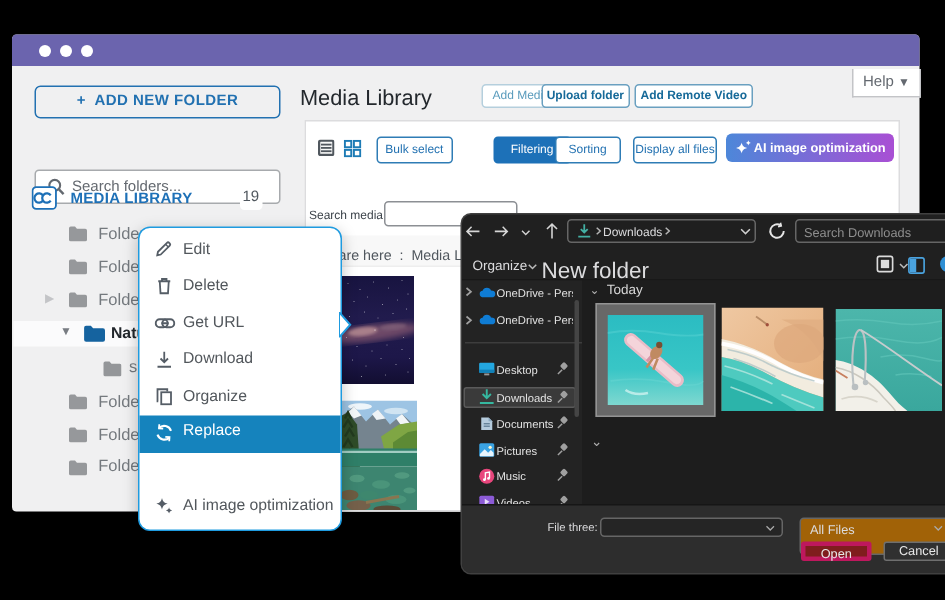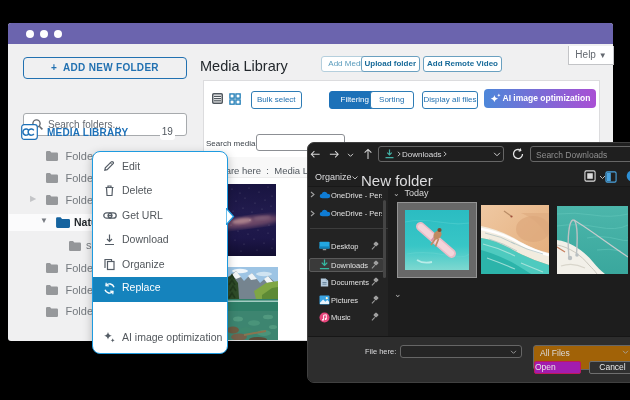--- a/index.html
+++ b/index.html
@@ -421,20 +421,28 @@
   <div class="ex xrow" style="top:165.5px;">
       <svg style="position:absolute;left:11px;top:3px;" width="11" height="11" viewBox="0 0 12 12">
         <circle cx="6" cy="6" r="5.5" fill="#e8467c"></circle>
         <path d="M5 8.5 L5 3.5 L8 3 L8 7.5" fill="none" stroke="#fff" stroke-width="1"></path>
         <circle cx="4.3" cy="8.5" r="1" fill="#fff"></circle>
         <circle cx="7.3" cy="7.6" r="1" fill="#fff"></circle>
       </svg>
       <span class="xt">Music</span>
       <span class="pin"></span>
     </div>
+  <div class="ex xrow" style="top:183px;">
+      <svg style="position:absolute;left:11px;top:3.5px;" width="11" height="9" viewBox="0 0 12 10">
+        <rect x="0.5" y="0.5" width="11" height="9" rx="1.2" fill="#8c5bd6"></rect>
+        <path d="M4.5 2.8 L8 5 L4.5 7.2 Z" fill="#e8defa"></path>
+      </svg>
+      <span class="xt">Videos</span>
+      <span class="pin"></span>
+    </div>
   <div class="ex" style="left:75px;top:57px;width:3px;height:78px;background:#454545;border-radius:2px;"></div>
 
   <div class="ex" style="left:85px;top:45px;font-size:9px;color:#d8d8d8;"><span style="font-size:8px;color:#b0b0b0;">⌄</span>&nbsp; Today</div>
   <div class="ex" style="left:89px;top:59px;width:80px;height:76px;background:#686868;border:1.5px solid #949494;"></div>
   <svg class="ex" style="left:97px;top:67px;" width="64" height="60" viewBox="0 0 64 60">
     <defs>
         <linearGradient id="sea1" x1="0" y1="0" x2="0" y2="1">
           <stop offset="0" stop-color="#2bbcc2"></stop>
           <stop offset=".6" stop-color="#38c6c6"></stop>
           <stop offset="1" stop-color="#7ed8d0"></stop>
@@ -493,27 +501,27 @@
     <path d="M0 41 L8 46" stroke="#c87f5e" stroke-width="1.2" fill="none"></path>
     <circle cx="13" cy="52" r="2.2" fill="#b9bfc1"></circle>
       <circle cx="20" cy="49" r="1.8" fill="#b9bfc1"></circle>
     <path d="M4 60 Q16 56 28 62" stroke="#d8d5cb" stroke-width="1.2" fill="none"></path>
   </svg>
   <div class="ex" style="left:86px;top:146px;font-size:9px;color:#b0b0b0;">⌄</div>
   <div class="ex" style="left:333px;top:44px;width:7px;height:149px;background:#262626;"></div>
   <div class="ex" style="left:334px;top:47px;width:5px;height:45px;background:#555;border-radius:2px;"></div>
 
   <div class="ex" style="left:0;top:193px;width:340px;height:46px;background:#2d2d2d;border-top:1px solid #161616;"></div>
-  <div class="ex" style="left:57px;top:204px;font-size:7.5px;color:#dcdcde;">File here:</div>
+  <div class="ex" style="left:57px;top:204px;font-size:7.5px;color:#dcdcde;">File three:</div>
   <div class="ex addr" style="left:92px;top:202px;width:122px;height:12.5px;background:#252525;">
       <svg style="position:absolute;right:4px;top:4px;" width="7" height="5" viewBox="0 0 8 6" fill="none" stroke="#aaa" stroke-width="1">
         <path d="M1 1 L4 4 L7 1"></path>
       </svg>
     </div>
   <div class="ex addr" style="left:225px;top:202px;width:101px;height:25px;background:#a16207;">
       <span style="position:absolute;left:6px;top:1.5px;font-size:8.5px;color:#dcdcde;">All Files</span>
       <svg style="position:absolute;right:4px;top:4px;" width="7" height="5" viewBox="0 0 8 6" fill="none" stroke="#aaa" stroke-width="1">
         <path d="M1 1 L4 4 L7 1"></path>
       </svg>
     </div>
-  <div class="ex" style="left:226px;top:217.5px;width:47px;height:13px;background:#a21caf;border:1px solid #be185d;border-radius:2px;color:#e8e8e8;font-size:8.5px;line-height:11px;">Open</div>
+  <div class="ex" style="left:226px;top:217.5px;width:47px;height:13px;background:#7f1d1d;border:3px solid #be185d;border-radius:2px;color:#e8e8e8;font-size:8.5px;text-align:center;line-height:11px;">Open</div>
   <div class="ex" style="left:281px;top:217.5px;width:47px;height:13px;background:#303030;border:1px solid #6f6f6f;border-radius:2px;color:#e8e8e8;font-size:8.5px;text-align:center;line-height:11px;">Cancel</div>
 </div>
 
 </body></html>

